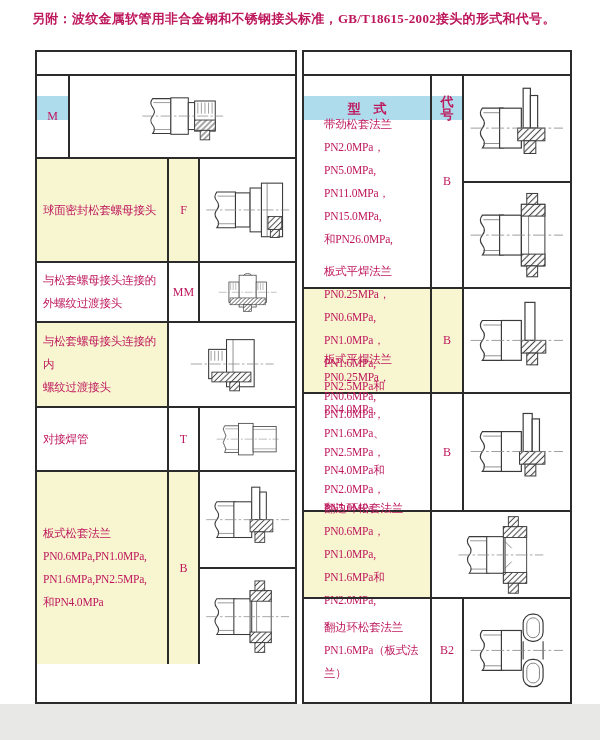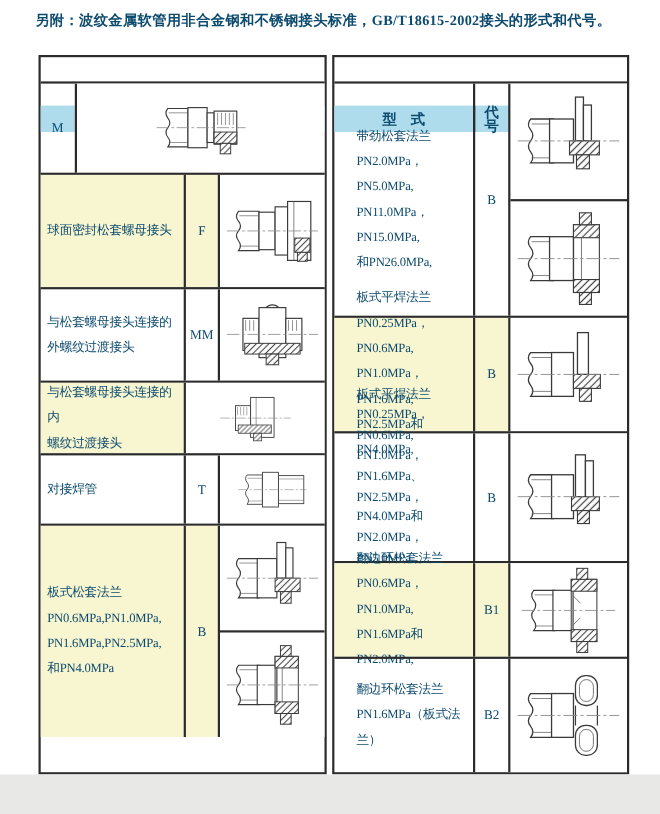--- a/index.html
+++ b/index.html
@@ -2,21 +2,21 @@
 <html style="--hd: #aedcec; --hl: #f8f6d0; --bd: #2b2b2b;"><head>
 <meta charset="utf-8">
 <style>
   :root{
     --bd:#2b2b2b;
     --hd:#aedcec;
     --hl:#f8f6d0;
   }
   html,body{margin:0;padding:0;background:#fff;}
   .page{position:relative;width:600px;height:740px;background:#ffffff;overflow:hidden;
-        font-family:"Liberation Serif","DejaVu Serif",serif;color:#0c4a6e;}
+        font-family:"Liberation Serif","DejaVu Serif",serif;color:#be185d;}
   .title{position:absolute;top:10px;left:32px;font-size:13px;font-weight:700;letter-spacing:.3px;white-space:nowrap;}
   .tables{position:absolute;top:50px;left:35px;display:flex;gap:5px;}
   .htable{border:2px solid var(--bd);display:flex;flex-direction:column;background:#fff;}
   .lt{width:258px;}
   .rt{width:266px;}
   .hrow{display:flex;flex:none;box-sizing:border-box;}
   .hrow + .hrow{border-top:2px solid var(--bd);}
   .cell{box-sizing:border-box;min-width:0;}
   .cell + .cell{border-left:2px solid var(--bd);}
   .lt .c-type{width:130px;}
@@ -99,21 +99,21 @@
                 <rect x="72" y="15" width="26" height="66" fill="#fff" stroke="#3a3a3a" stroke-width="1.3"></rect>
                 <line x1="79" y1="15" x2="79" y2="81" stroke="#555" stroke-width="0.8"></line>
                 <rect x="80" y="56" width="17" height="16" fill="url(#hatch)" stroke="#3a3a3a" stroke-width="1.1"></rect>
                 <rect x="83" y="72" width="11" height="10" fill="url(#hatch)" stroke="#3a3a3a" stroke-width="1.1"></rect>
                 <path d="M4,48 H106" stroke="#888" stroke-width="0.9" stroke-dasharray="14 3 3 3" fill="none"></path>
               </svg>
             </div>
         </div>
       </div>
 
-      <div class="hrow" style="height:85px">
+      <div class="hrow" style="height:60px">
         <div class="cell c-type">与松套螺母接头连接的
 外螺纹过渡接头</div>
         <div class="cell c-code">MM</div>
         <div class="cell c-diag">
           <div class="diag">
               <svg viewBox="0 0 110 96" preserveAspectRatio="xMidYMid meet">
                 <ellipse cx="55" cy="23" rx="9" ry="8" fill="#fff" stroke="#3a3a3a" stroke-width="1.3"></ellipse>
                 <rect x="22" y="30" width="18" height="36" fill="#fff" stroke="#3a3a3a" stroke-width="1.3"></rect>
                 <line x1="25" y1="32" x2="25" y2="44" stroke="#555" stroke-width="0.7"></line>
                 <line x1="29.5" y1="32" x2="29.5" y2="44" stroke="#555" stroke-width="0.7"></line>
@@ -124,21 +124,21 @@
                 <line x1="77.5" y1="32" x2="77.5" y2="44" stroke="#555" stroke-width="0.7"></line>
                 <line x1="82" y1="32" x2="82" y2="44" stroke="#555" stroke-width="0.7"></line>
                 <rect x="24" y="58" width="62" height="12" fill="url(#hatch)" stroke="#3a3a3a" stroke-width="1.1"></rect>
                 <rect x="48" y="70" width="14" height="12" fill="url(#hatch)" stroke="#3a3a3a" stroke-width="1.1"></rect>
                 <path d="M4,48 H106" stroke="#888" stroke-width="0.9" stroke-dasharray="14 3 3 3" fill="none"></path>
               </svg>
             </div>
         </div>
       </div>
 
-      <div class="hrow hl" style="height:66px">
+      <div class="hrow hl" style="height:85px">
         <div class="cell c-type">与松套螺母接头连接的内
 螺纹过渡接头</div>
         <div class="cell c-diag">
           <div class="diag">
               <svg viewBox="0 0 110 96" preserveAspectRatio="xMidYMid meet">
                 <rect x="26" y="30" width="22" height="36" fill="#fff" stroke="#3a3a3a" stroke-width="1.3"></rect>
                 <line x1="29" y1="32" x2="29" y2="44" stroke="#555" stroke-width="0.7"></line>
                 <line x1="33.5" y1="32" x2="33.5" y2="44" stroke="#555" stroke-width="0.7"></line>
                 <line x1="38" y1="32" x2="38" y2="44" stroke="#555" stroke-width="0.7"></line>
                 <line x1="42.5" y1="32" x2="42.5" y2="44" stroke="#555" stroke-width="0.7"></line>
@@ -299,21 +299,20 @@
                 <path d="M4,48 H106" stroke="#888" stroke-width="0.9" stroke-dasharray="14 3 3 3" fill="none"></path>
               </svg>
             </div>
         </div>
       </div>
 
       <div class="hrow hl" style="height:87px">
         <div class="cell c-type">翻边环松套法兰
 PN0.6MPa，PN1.0MPa,
 PN1.6MPa和PN2.0MPa,</div>
-        <div class="cell c-code">B1</div>
         <div class="cell c-diag">
           <div class="diag">
               <svg viewBox="0 0 110 96" preserveAspectRatio="xMidYMid meet">
                 <path d="M40,26 H17 q-4.5,5.5 0,11 t0,11 t0,11 t0,11 H40 z" fill="#fff" stroke="#3a3a3a" stroke-width="1.3"></path>
                 <line x1="18" y1="31" x2="40" y2="31" stroke="#666" stroke-width="0.8"></line>
                 <line x1="18" y1="65" x2="40" y2="65" stroke="#666" stroke-width="0.8"></line>
                 <rect x="38" y="26" width="22" height="44" fill="#fff" stroke="#3a3a3a" stroke-width="1.3"></rect>
                 <rect x="58" y="14" width="28" height="68" fill="none" stroke="#3a3a3a" stroke-width="1.1"></rect>
                 <rect x="58" y="14" width="28" height="13" fill="url(#hatch)" stroke="#3a3a3a" stroke-width="1.1"></rect>
                 <rect x="64" y="2" width="12" height="12" fill="url(#hatch)" stroke="#3a3a3a" stroke-width="1.1"></rect>

